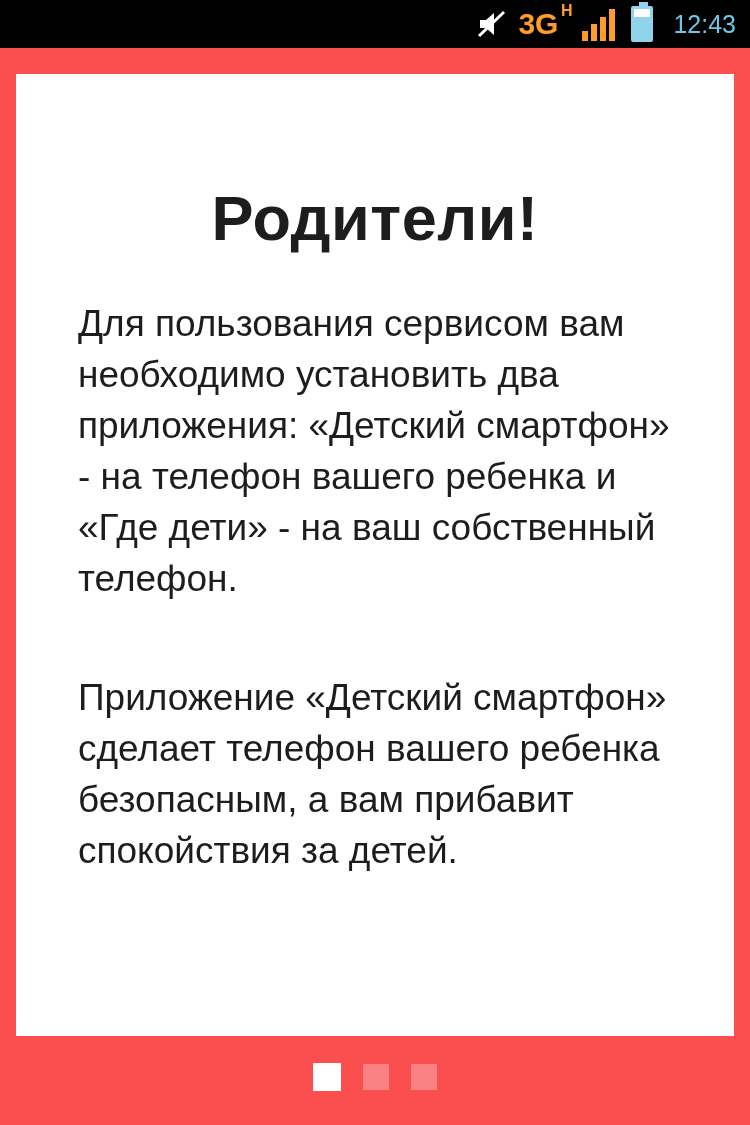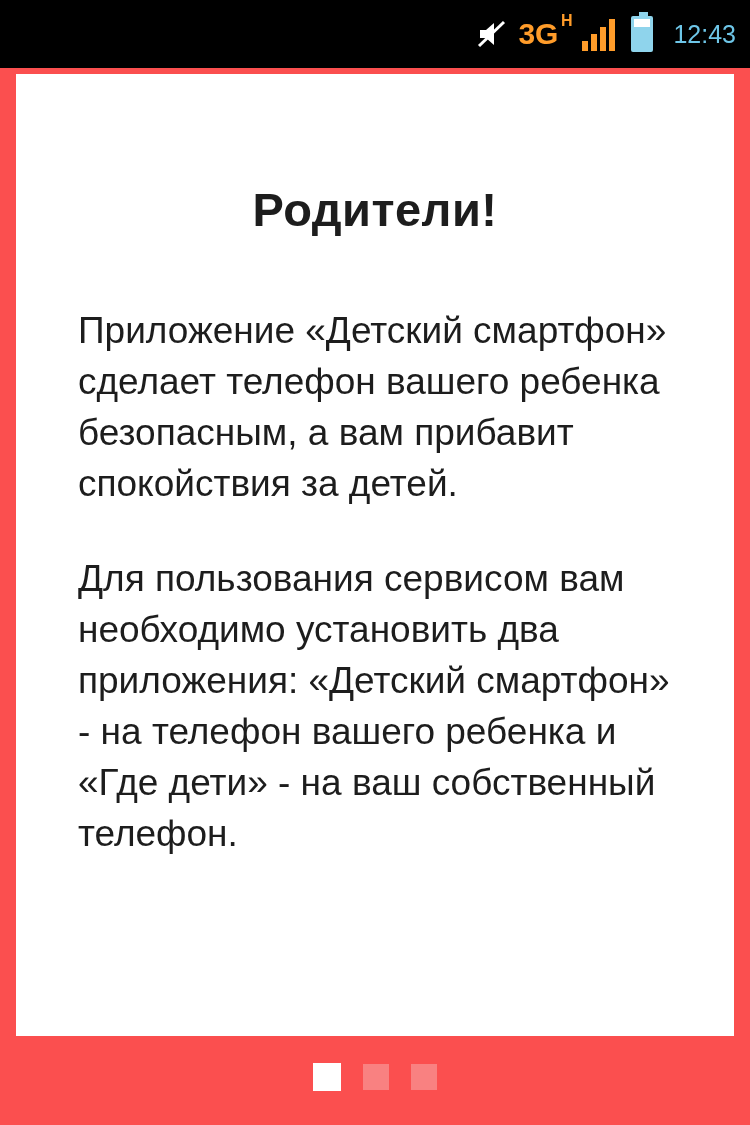--- a/index.html
+++ b/index.html
@@ -12,21 +12,21 @@
     background: #fb4f4f;
     font-family: "Liberation Sans", sans-serif;
     overflow: hidden;
   }
 
   
   .status-bar {
     position: absolute;
     top: 0; left: 0;
     width: 750px;
-    height: 68px;
+    height: 48px;
     background: #000000;
     display: flex;
     align-items: center;
     justify-content: flex-end;
     box-sizing: border-box;
     padding-right: 14px;
   }
   .status-icons {
     display: flex;
     align-items: center;
@@ -114,21 +114,21 @@
     width: 718px;
     height: 962px;
     background: #ffffff;
     box-sizing: border-box;
     padding: 0 62px;
   }
   .title {
     margin: 0;
     padding-top: 108px;
     text-align: center;
-    font-size: 47px;
+    font-size: 63px;
     font-weight: bold;
     color: #1d1d1d;
     letter-spacing: 0.5px;
   }
   .paragraph {
     margin: 0;
     color: #1d1d1d;
     font-size: 37px;
     line-height: 51px;
   }
@@ -185,21 +185,21 @@
     <span class="battery">
       <span class="fill"></span>
     </span>
 
     <span class="clock">12:43</span>
   </div>
 </div>
 
 <div class="card">
   <h1 class="title">Родители!</h1>
+  <p class="paragraph p2">Для пользования сервисом вам необходимо установить два приложения: «Детский смартфон» - на телефон вашего ребенка и «Где дети» - на ваш собственный телефон.</p>
   <p class="paragraph p1">Приложение «Детский смартфон» сделает телефон вашего ребенка безопасным, а вам прибавит спокойствия за детей.</p>
-  <p class="paragraph p2">Для пользования сервисом вам необходимо установить два приложения: «Детский смартфон» - на телефон вашего ребенка и «Где дети» - на ваш собственный телефон.</p>
 </div>
 
 <div class="dots">
   <span class="dot active"></span>
   <span class="dot"></span>
   <span class="dot"></span>
 </div>
 
 </body></html>

